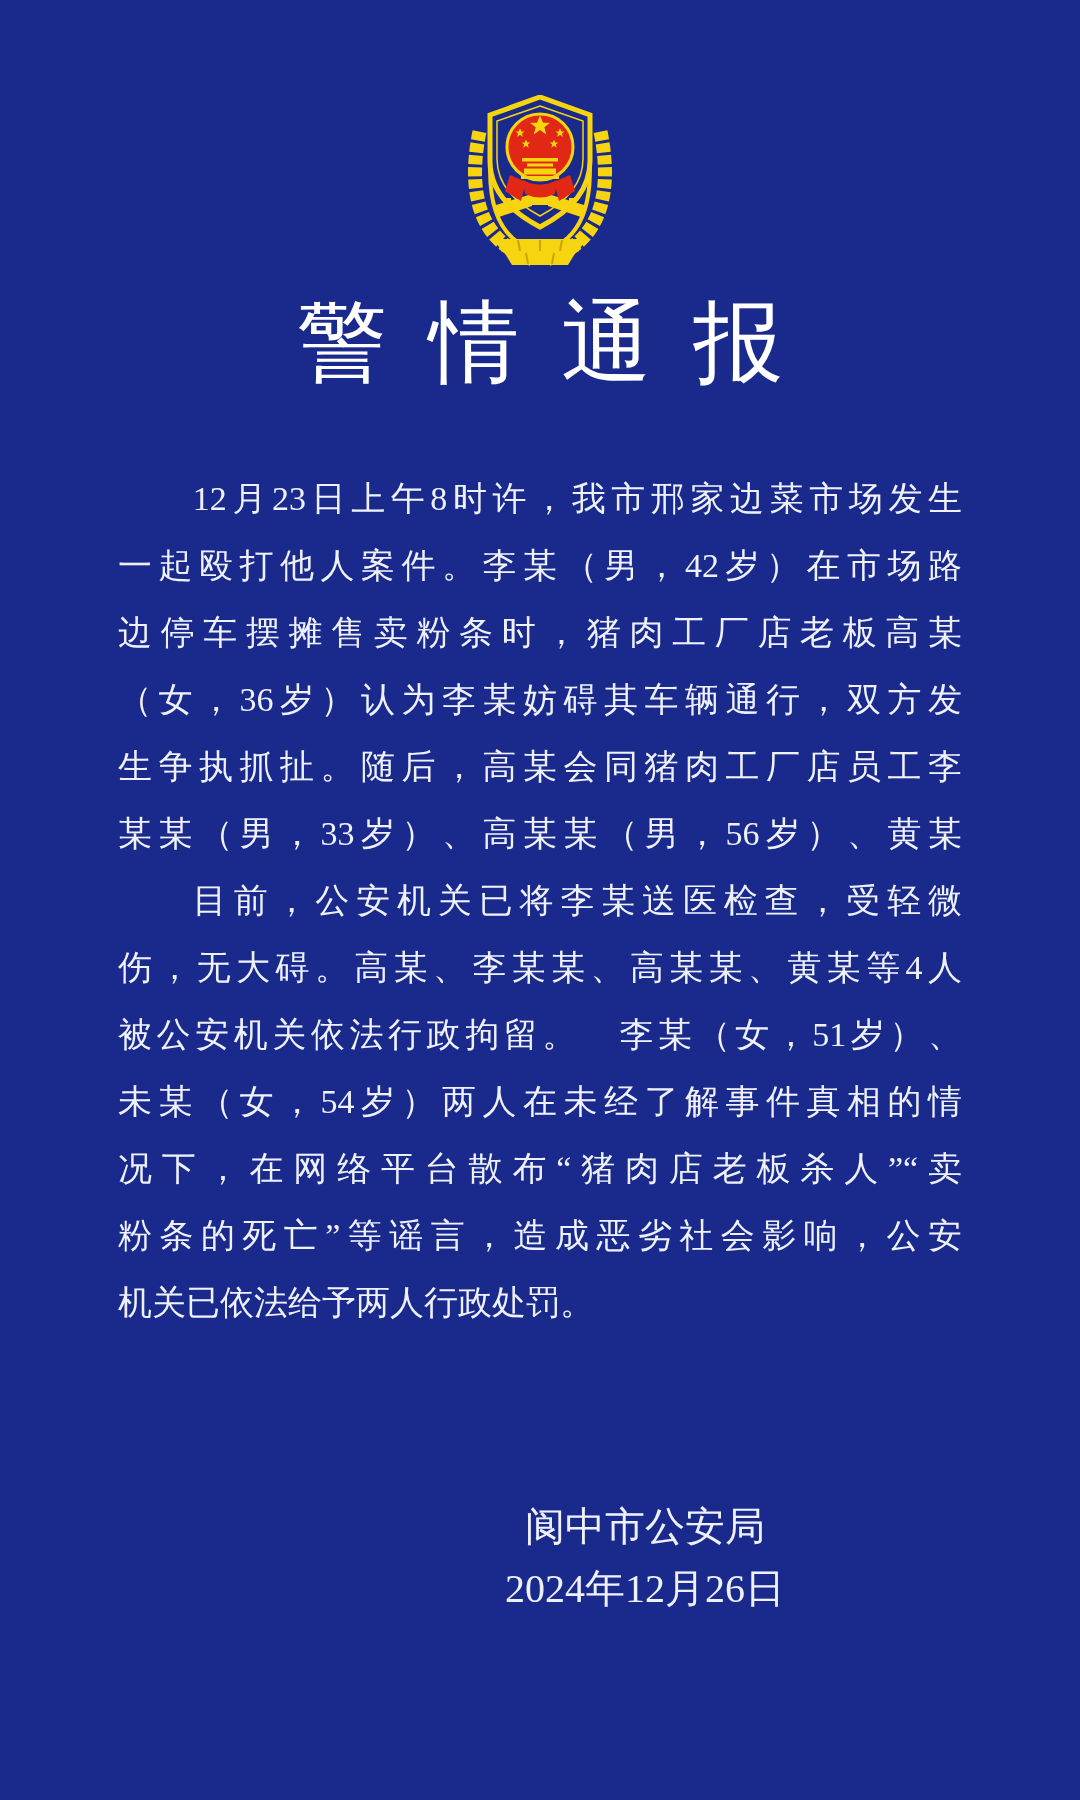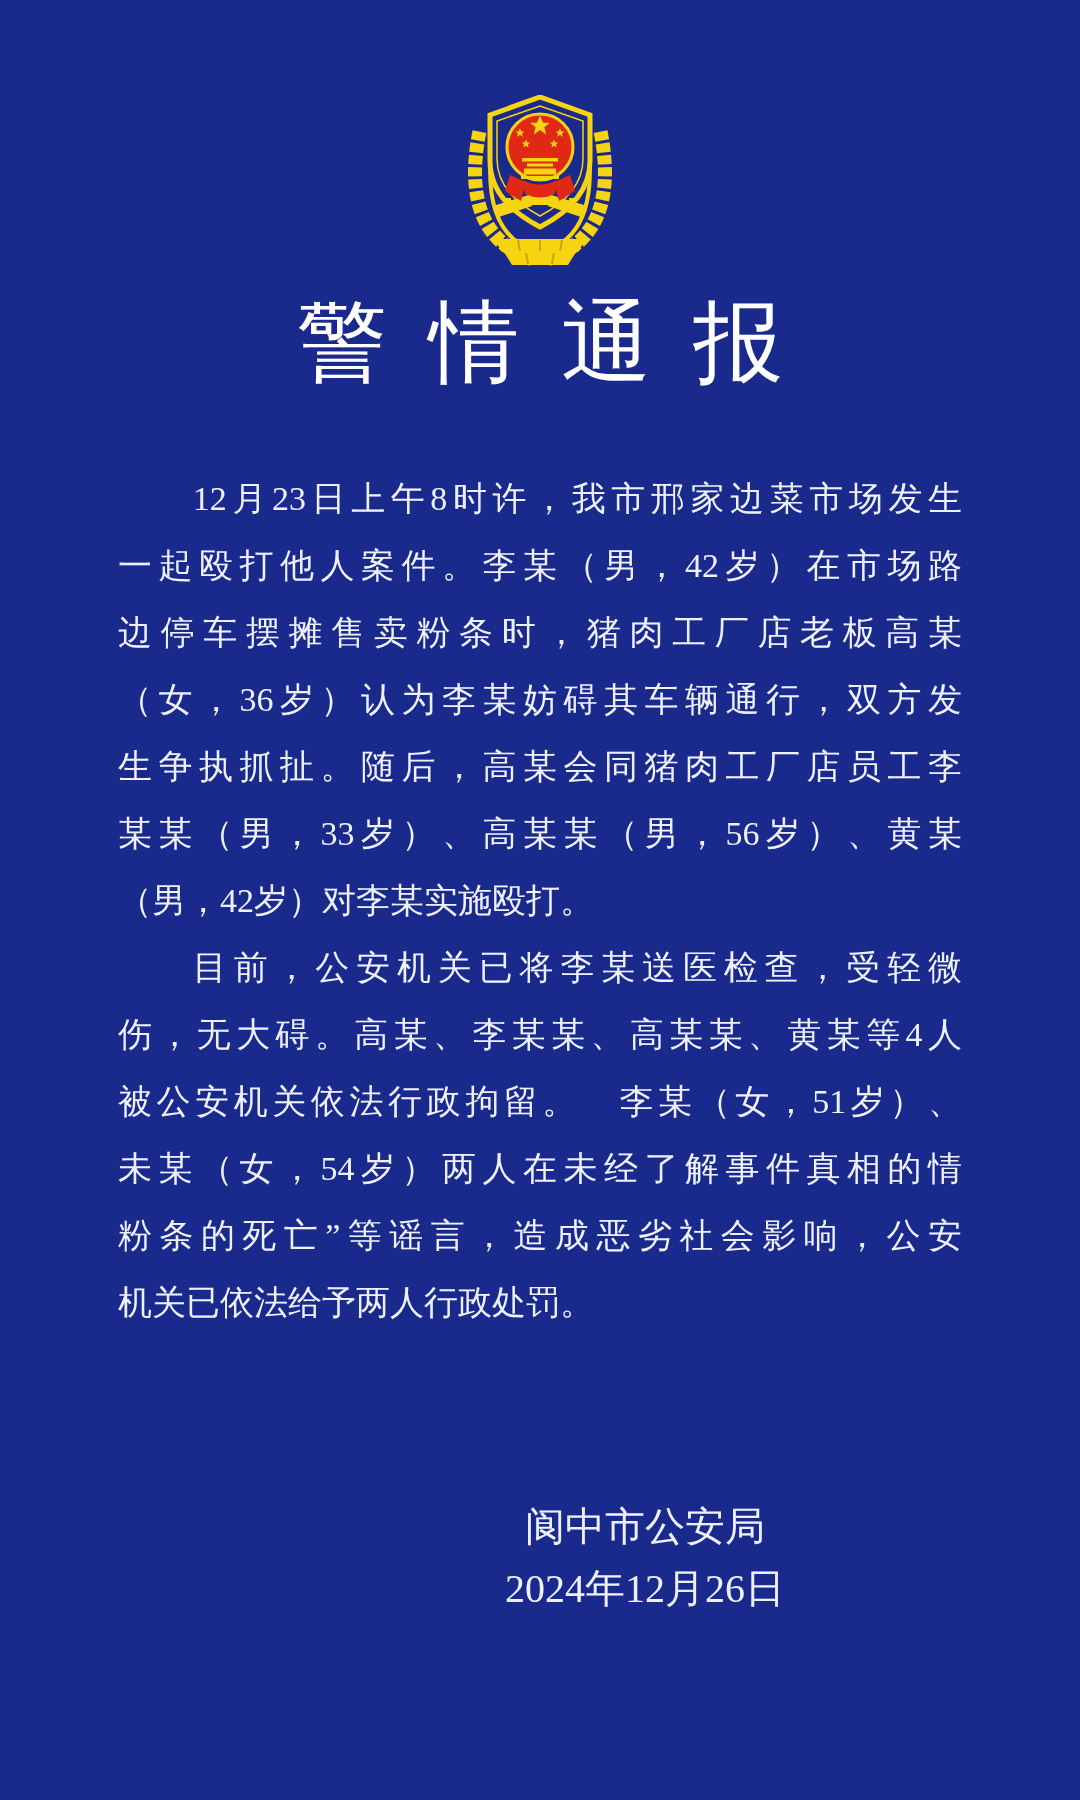--- a/index.html
+++ b/index.html
@@ -128,25 +128,25 @@
 
   <div class="title">警情通报</div>
 
   <div class="body-text">
       <div class="line indent">12月23日上午8时许，我市邢家边菜市场发生</div>
       <div class="line">一起殴打他人案件。李某（男，42岁）在市场路</div>
       <div class="line">边停车摆摊售卖粉条时，猪肉工厂店老板高某</div>
       <div class="line">（女，36岁）认为李某妨碍其车辆通行，双方发</div>
       <div class="line">生争执抓扯。随后，高某会同猪肉工厂店员工李</div>
       <div class="line">某某（男，33岁）、高某某（男，56岁）、黄某</div>
-      <div class="line no-stretch">（男，42岁）对李某实施殴打。</div>
       <div class="line indent">目前，公安机关已将李某送医检查，受轻微</div>
       <div class="line">伤，无大碍。高某、李某某、高某某、黄某等4人</div>
       <div class="line">被公安机关依法行政拘留。　李某（女，51岁）、</div>
       <div class="line">未某（女，54岁）两人在未经了解事件真相的情</div>
+      <div class="line">况下，在网络平台散布“猪肉店老板杀人”“卖</div>
       <div class="line">粉条的死亡”等谣言，造成恶劣社会影响，公安</div>
       <div class="line no-stretch">机关已依法给予两人行政处罚。</div>
     </div>
 
   <div class="footer">
     <div class="footer-line">阆中市公安局</div>
     <div class="footer-line">2024年12月26日</div>
   </div>
 
 </div>

